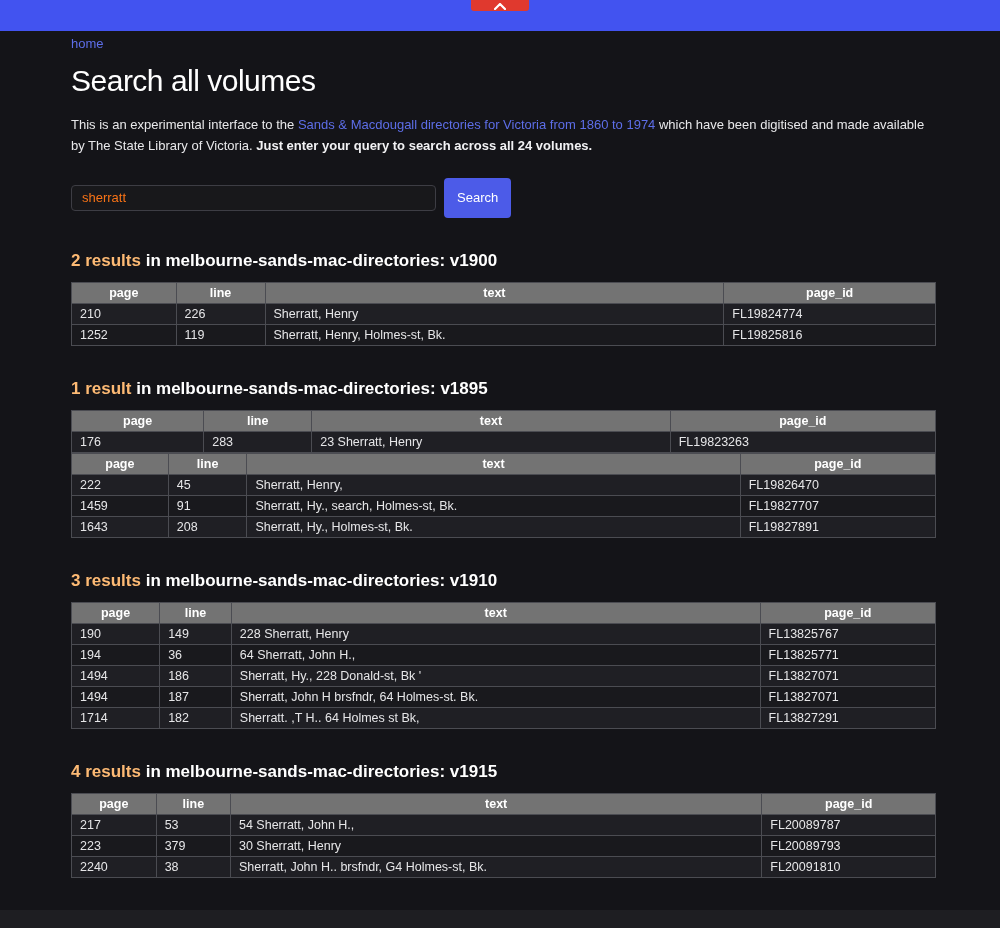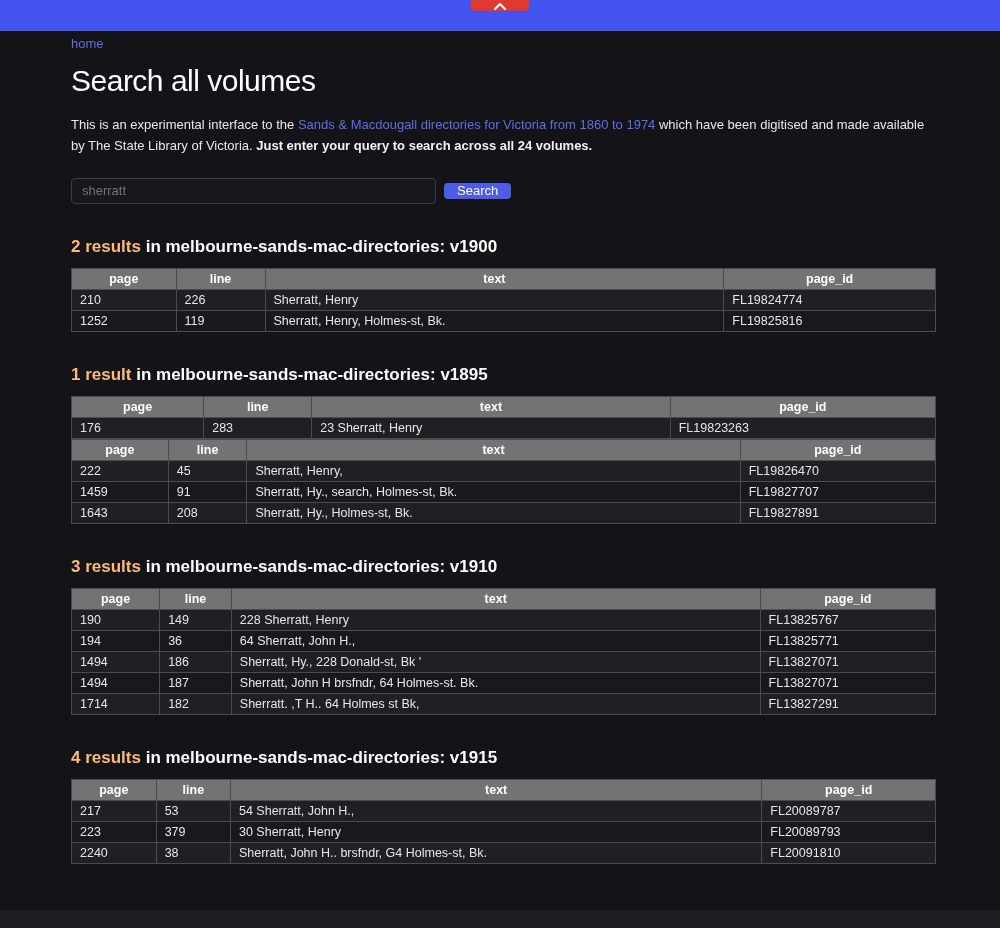--- a/index.html
+++ b/index.html
@@ -32,26 +32,26 @@
   }
 
   .intro { margin: 0 0 21px; font-size: 13px; line-height: 1.6; color: #e8e8ea; }
   .intro a { color: #5d6ee8; text-decoration: none; cursor: pointer; }
   .intro b { color: #f2f2f4; }
 
   .searchform { display: flex; align-items: center; }
   .searchform input {
     width: 365px; height: 26px;
     background: #18181b; border: 1px solid #3d3d44; border-radius: 4px;
-    color: #737373; padding: 0 10px; font-size: 13px;
+    color: #f97316; padding: 0 10px; font-size: 13px;
     font-family: "Liberation Sans", sans-serif;
     outline: none;
   }
   .searchform button {
-    margin-left: 8px; height: 16px; padding: 0 13px;
+    margin-left: 8px; height: 40px; padding: 0 13px;
     background: #4c5be8; color: #ffffff;
     border: none; border-radius: 4px;
     font-size: 13px; font-family: "Liberation Sans", sans-serif;
     cursor: pointer;
   }
 
   h2 { margin: 33px 0 11px; font-size: 17px; font-weight: 700; color: #ffffff; }
   h2 a { color: #fdba74; text-decoration: none; cursor: pointer; }
 
   table {

